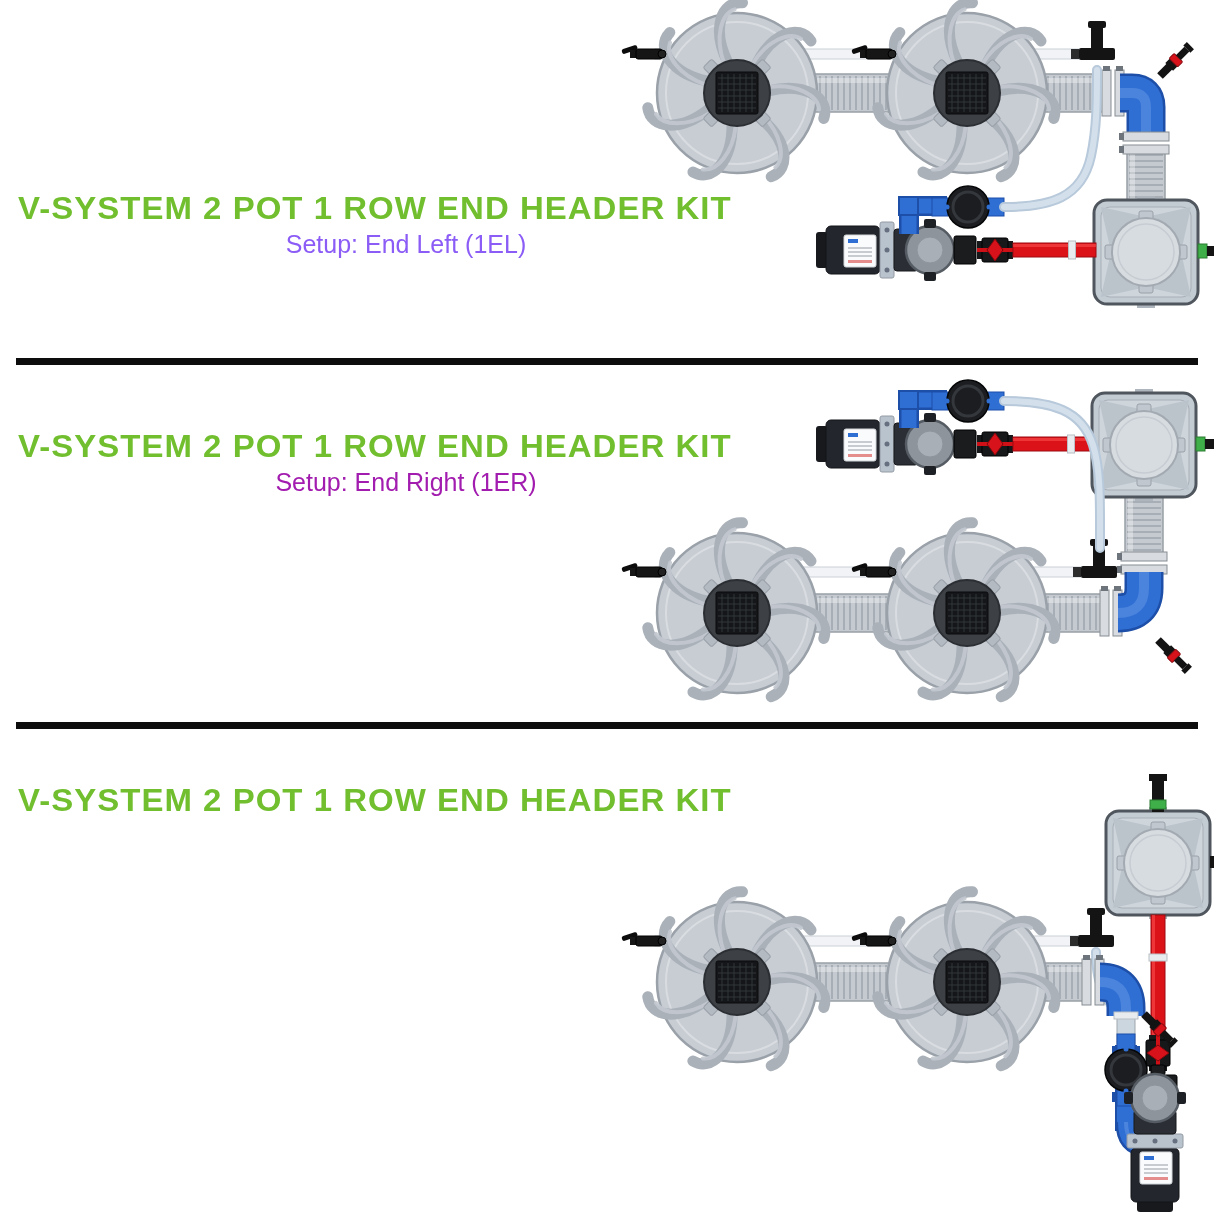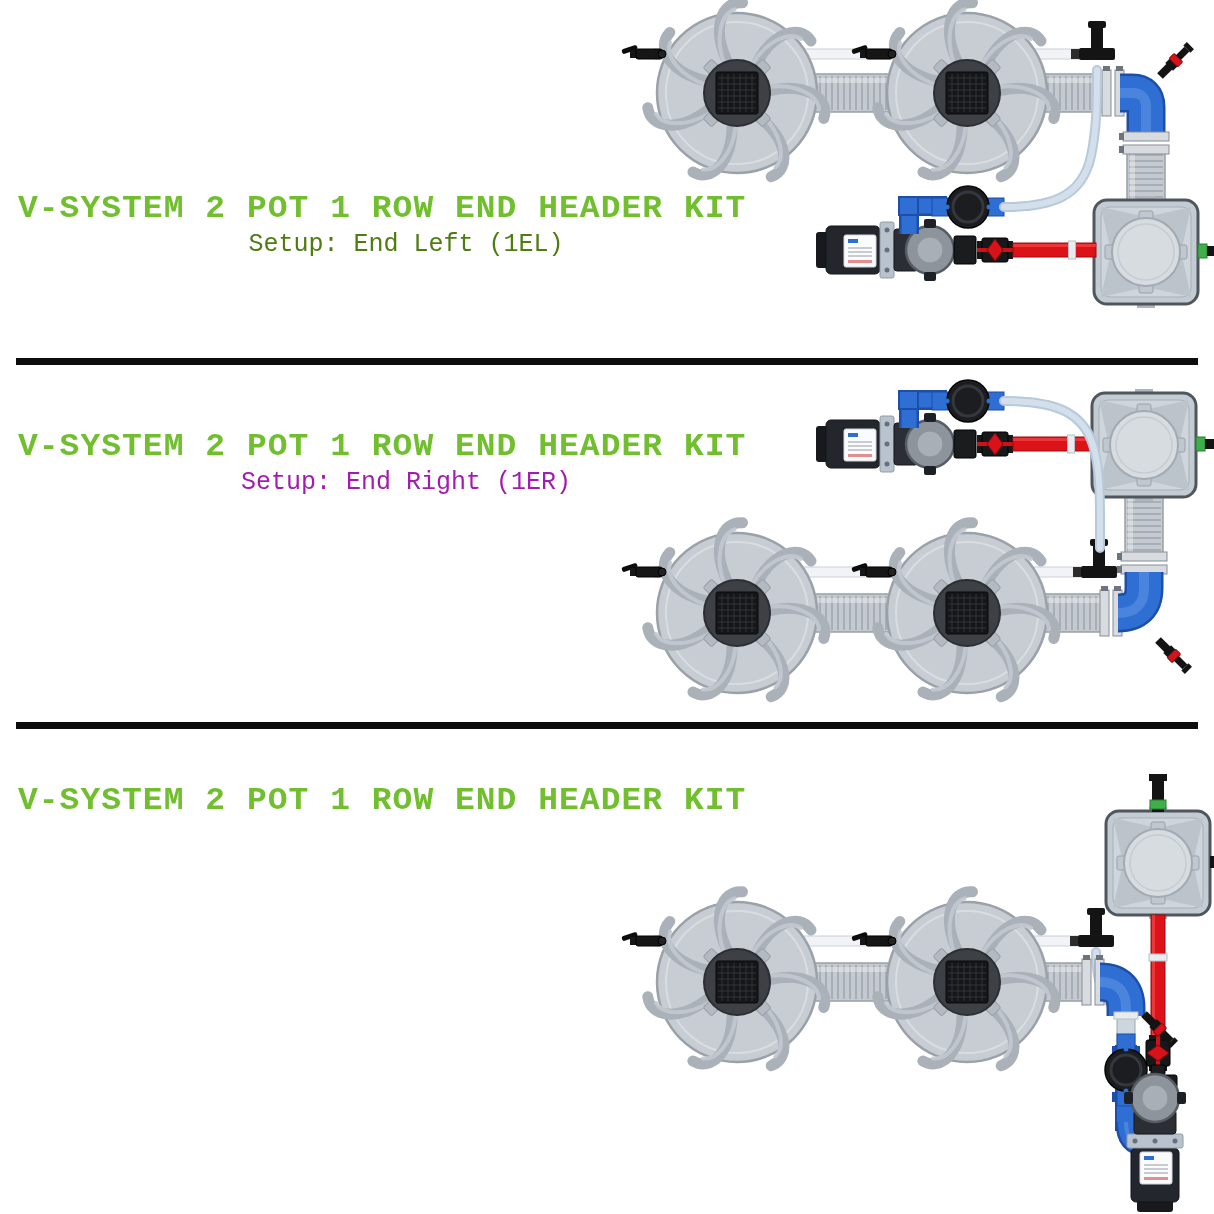--- a/index.html
+++ b/index.html
@@ -1,33 +1,33 @@
 <!DOCTYPE html>
 <html><head>
 <meta charset="utf-8">
 <style>
   html,body{margin:0;padding:0;background:#ffffff;}
   .canvas{position:relative;width:1214px;height:1214px;background:#ffffff;overflow:hidden;
-          font-family:Liberation Mono, monospace;}
+          font-family:Liberation Sans, sans-serif;}
   .title{position:absolute;left:18px;font-weight:bold;font-size:32px;letter-spacing:1px;
          white-space:nowrap;transform:scaleX(1.03);transform-origin:left center;}
   .subtitle{position:absolute;left:0;width:812px;text-align:center;font-size:25px;}
   .divider{position:absolute;left:16px;width:1182px;height:7px;}
   svg.diag{position:absolute;left:600px;}
   .d1{top:0;}
   .d2{top:365px;}
   .d3{top:770px;}
 </style>
 </head>
 <body>
 
 <div class="canvas">
 
   <div class="title" style="top: 190px; color: rgb(113, 191, 47);">V-SYSTEM 2 POT 1 ROW END HEADER KIT</div>
-  <div class="subtitle" style="top: 230px; color: #4d7c0f;">Setup: End Left (1EL)</div>
+  <div class="subtitle" style="top: 230px; color: #8b5cf6;">Setup: End Left (1EL)</div>
   <svg class="diag d1" width="614" height="335" viewBox="600 0 614 335">
       <rect x="655" y="49" width="442" height="10" fill="#f1f3f6" stroke="#ccd1d6" stroke-width="1"></rect>
       <g>
         <rect x="737" y="74" width="367" height="38" fill="#c4cad0" stroke="#99a0a7" stroke-width="1.5"></rect>
         <line x1="742" y1="76" x2="742" y2="110" stroke="#a7aeb5" stroke-width="2"></line>
         <line x1="748" y1="76" x2="748" y2="110" stroke="#a7aeb5" stroke-width="2"></line>
         <line x1="754" y1="76" x2="754" y2="110" stroke="#a7aeb5" stroke-width="2"></line>
         <line x1="760" y1="76" x2="760" y2="110" stroke="#a7aeb5" stroke-width="2"></line>
         <line x1="766" y1="76" x2="766" y2="110" stroke="#a7aeb5" stroke-width="2"></line>
         <line x1="772" y1="76" x2="772" y2="110" stroke="#a7aeb5" stroke-width="2"></line>

